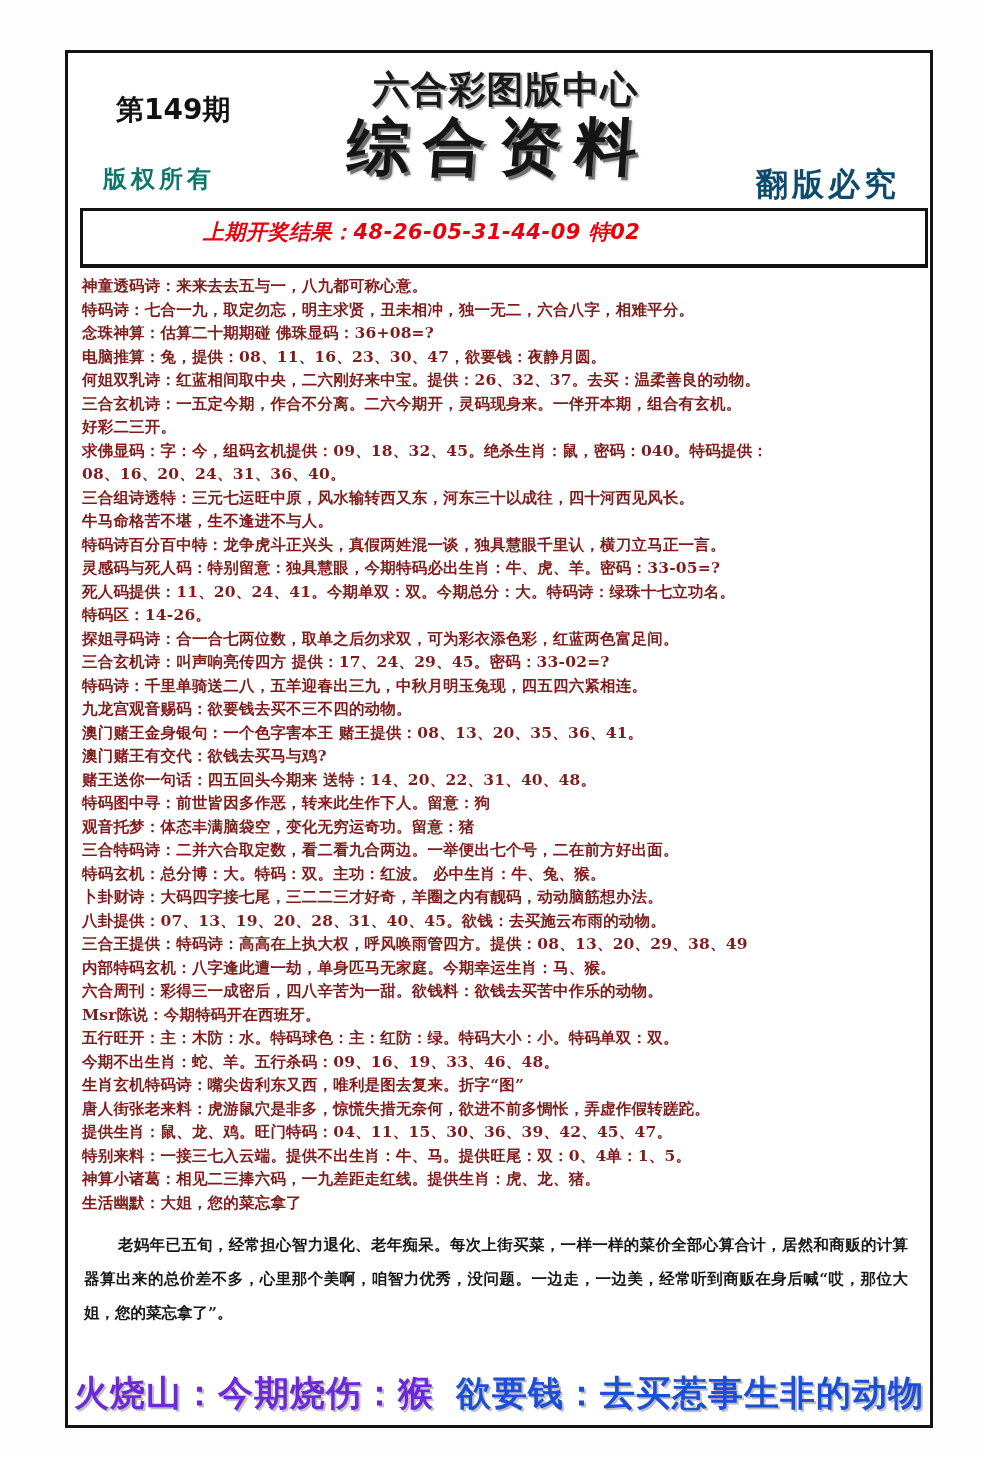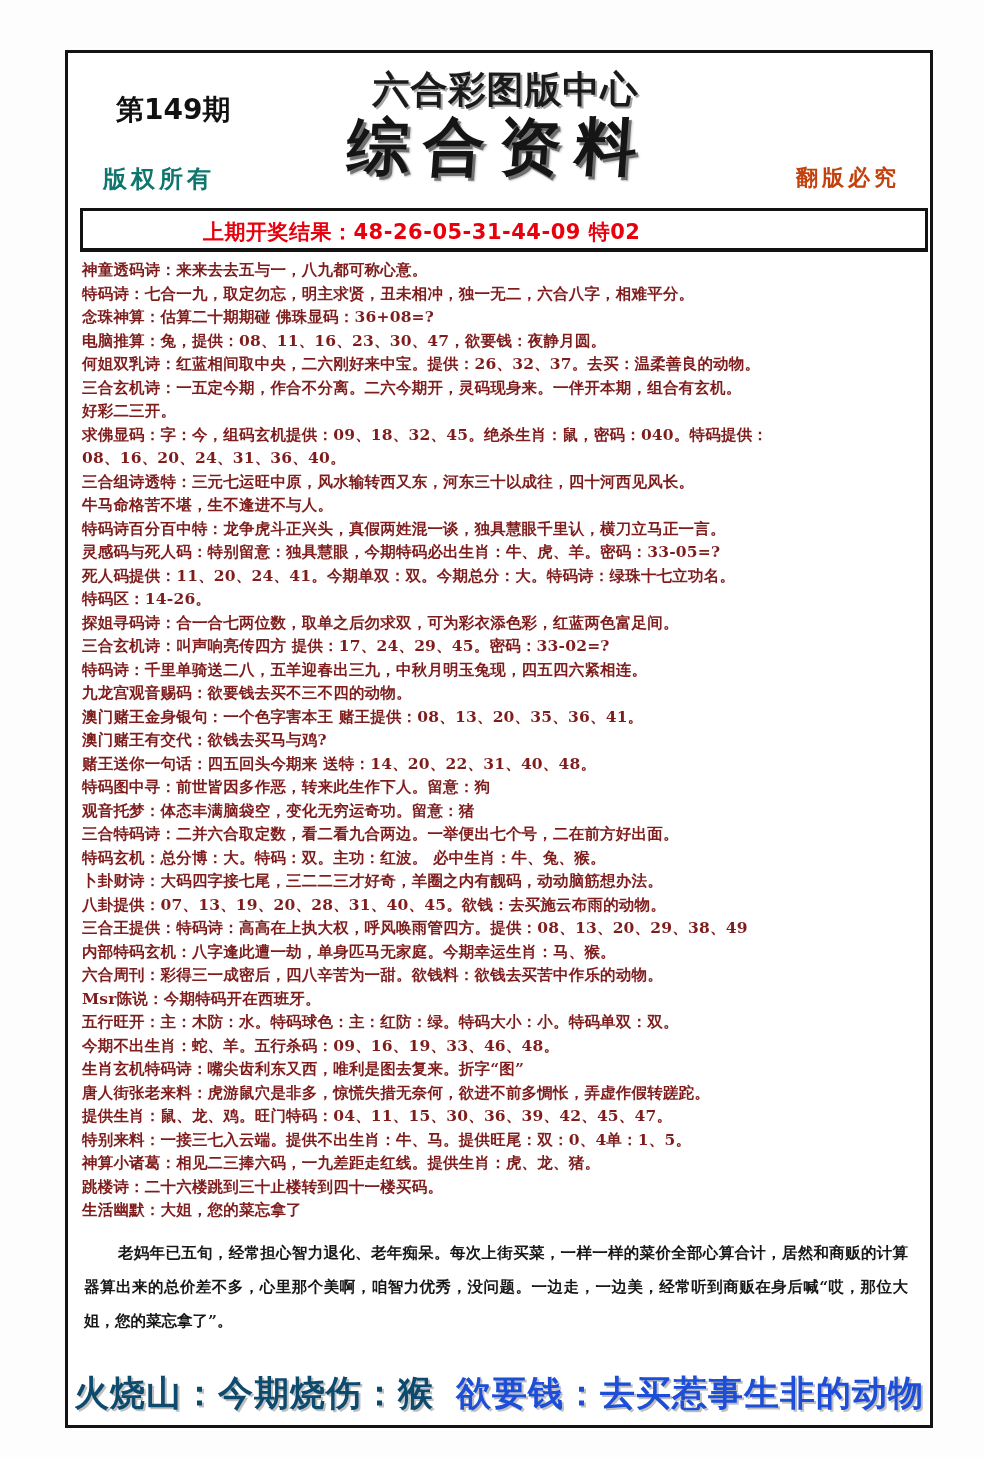--- a/index.html
+++ b/index.html
@@ -54,23 +54,23 @@
     font-size: 24px;
     font-weight: bold;
     color: #0f766e;
     letter-spacing: 4px;
     font-family: "DejaVu Serif", "Liberation Serif", serif;
   }
   .copyright-right {
     position: absolute;
     right: 30px;
     top: 110px;
-    font-size: 22px;
-    font-weight: bold;
-    color: #c2410c;
+    font-size: 32px;
+    font-weight: bold;
+    color: #0c4a6e;
     letter-spacing: 4px;
     font-family: "DejaVu Serif", "Liberation Serif", serif;
   }
   .brand-top {
     position: absolute;
     left: 0; right: 0;
     top: 12px;
     text-align: center;
     font-size: 37px;
     font-weight: bold;
@@ -92,23 +92,24 @@
     font-family: "DejaVu Serif", "Liberation Serif", serif;
     text-shadow: 3px 3px 0 rgba(0,0,0,0.45), 4px 4px 2px rgba(0,0,0,0.2);
     transform: skewX(-4deg);
   }
   
   .result-box {
     position: relative;
     margin: 0 2px 0 12px;
     border: 3px solid #121212;
     border-bottom: 4px solid #121212;
-    height: 44px;
+    height: 60px;
     background: #fff;
     box-sizing: border-box;
+    font-style: italic;
   }
   .result-text {
     position: absolute;
     left: 120px;
     top: 7px;
     font-size: 21px;
     font-weight: bold;
     color: #e8000d;
     letter-spacing: 0.5px;
     white-space: nowrap;
@@ -208,26 +209,25 @@
         <div class="line">内部特码玄机：八字逢此遭一劫，单身匹马无家庭。今期幸运生肖：马、猴。</div>
         <div class="line">六合周刊：彩得三一成密后，四八辛苦为一甜。欲钱料：欲钱去买苦中作乐的动物。</div>
         <div class="line">Msr陈说：今期特码开在西班牙。</div>
         <div class="line">五行旺开：主：木防：水。特码球色：主：红防：绿。特码大小：小。特码单双：双。</div>
         <div class="line">今期不出生肖：蛇、羊。五行杀码：09、16、19、33、46、48。</div>
         <div class="line">生肖玄机特码诗：嘴尖齿利东又西，唯利是图去复来。折字“图”</div>
         <div class="line">唐人街张老来料：虎游鼠穴是非多，惊慌失措无奈何，欲进不前多惆怅，弄虚作假转蹉跎。</div>
         <div class="line">提供生肖：鼠、龙、鸡。旺门特码：04、11、15、30、36、39、42、45、47。</div>
         <div class="line">特别来料：一接三七入云端。提供不出生肖：牛、马。提供旺尾：双：0、4单：1、5。</div>
         <div class="line">神算小诸葛：相见二三捧六码，一九差距走红线。提供生肖：虎、龙、猪。</div>
-        <div class="line">跳楼诗：二十六楼跳到三十止楼转到四十一楼买码。</div>
         <div class="line">生活幽默：大姐，您的菜忘拿了</div>
       </div>
 
     <div class="joke">老妈年已五旬，经常担心智力退化、老年痴呆。每次上街买菜，一样一样的菜价全部心算合计，居然和商贩的计算器算出来的总价差不多，心里那个美啊，咱智力优秀，没问题。一边走，一边美，经常听到商贩在身后喊“哎，那位大姐，您的菜忘拿了”。</div>
 
     <div class="footer">
-      <span class="foot-red" style="color: #0c4a6e; text-align: right;">火烧山：今期烧伤：猴</span>
+      <span class="foot-red" style="color: #6d28d9; text-align: right;">火烧山：今期烧伤：猴</span>
       <span class="foot-gap"></span>
       <span class="foot-green" style="color: #1d4ed8;">欲要钱：去买惹事生非的动物</span>
     </div>
 
   </div>
 </div>
 
 </body></html>

